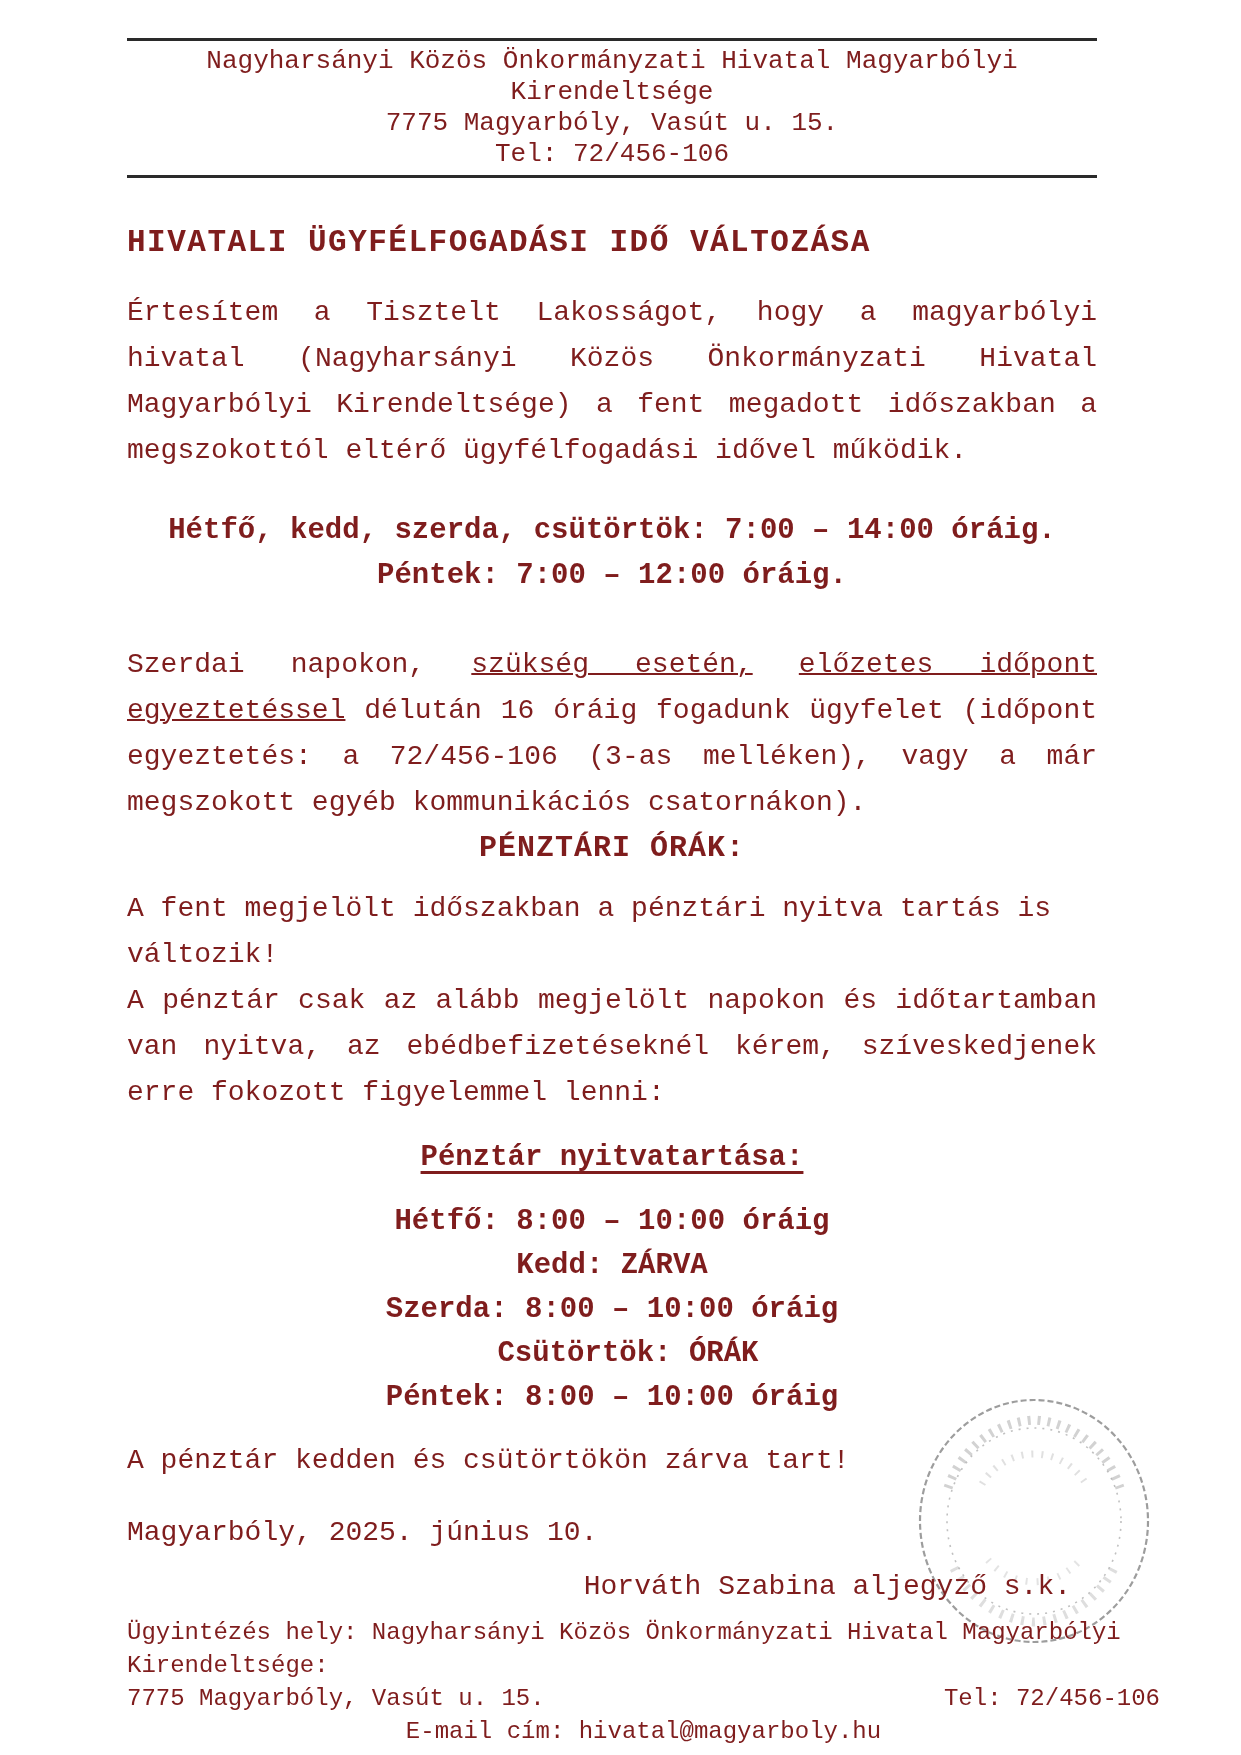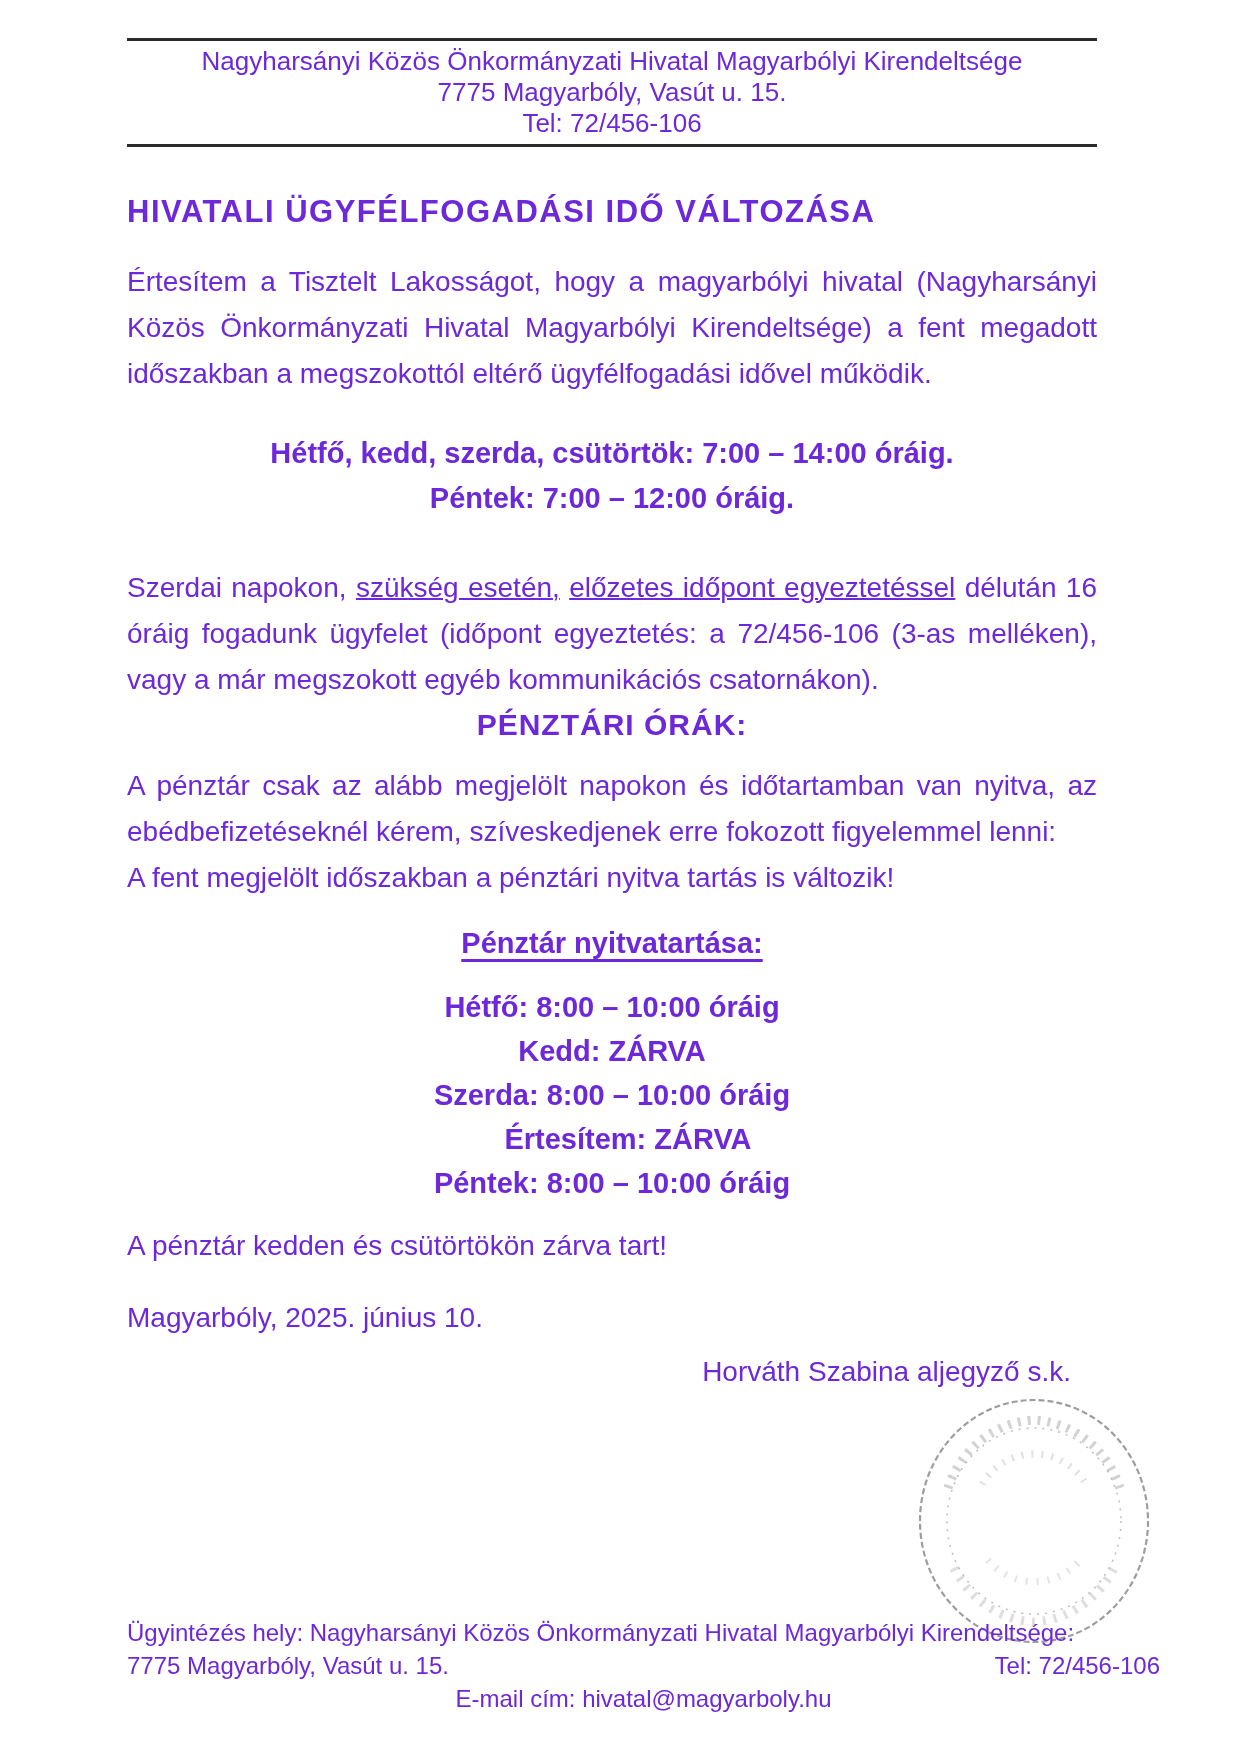--- a/index.html
+++ b/index.html
@@ -1,22 +1,22 @@
 <!DOCTYPE html>
 <html lang="hu"><head>
 <meta charset="utf-8">
 <style>
   html, body { margin: 0; padding: 0; background: #ffffff; }
   .page {
     position: relative;
     width: 1241px;
     height: 1755px;
     background: #ffffff;
-    color: #6d28d9;
-    font-family: Liberation Sans, sans-serif;
+    color: #7f1d1d;
+    font-family: Liberation Mono, monospace;
     overflow: hidden;
   }
   .content { position: relative; z-index: 1; padding: 0 144px 0 127px; }
 
   .rule { border: none; border-top: 3px solid #2a2a2a; margin: 0; }
   .rule-top { margin-top: 38px; }
   .rule-bottom { margin-top: 2px; }
 
   .letterhead { text-align: center; font-size: 26px; line-height: 31px; padding-top: 5px; padding-bottom: 3px; }
 
@@ -111,31 +111,31 @@
 
 
     <div class="bold-center hours-first">Hétfő, kedd, szerda, csütörtök: 7:00 – 14:00 óráig.</div>
     <div class="bold-center">Péntek: 7:00 – 12:00 óráig.</div>
 
     <p class="para wednesday"><span>Szerdai napokon, </span><span class="u">szükség esetén,</span><span> </span><span class="u">előzetes időpont egyeztetéssel</span><span> délután 16 óráig fogadunk ügyfelet (időpont egyeztetés: a 72/456-106 (3-as melléken), vagy a már megszokott egyéb kommunikációs csatornákon).</span></p>
 
     <h2 class="sect sect-tight">PÉNZTÁRI ÓRÁK:</h2>
 
     <div class="cash-notes">
+      <p class="para nj">A fent megjelölt időszakban a pénztári nyitva tartás is változik!</p>
       <p class="para">A pénztár csak az alább megjelölt napokon és időtartamban van nyitva, az ebédbefizetéseknél kérem, szíveskedjenek erre fokozott figyelemmel lenni:</p>
-      <p class="para nj">A fent megjelölt időszakban a pénztári nyitva tartás is változik!</p>
     </div>
 
     <div class="center-u">Pénztár nyitvatartása:</div>
 
     <div class="sched">
       <div class="sched-line">Hétfő: 8:00 – 10:00 óráig</div>
       <div class="sched-line">Kedd: ZÁRVA</div>
       <div class="sched-line">Szerda: 8:00 – 10:00 óráig</div>
-      <div class="sched-line">Értesítem: ZÁRVA</div>
+      <div class="sched-line">Csütörtök: ÓRÁK</div>
       <div class="sched-line">Péntek: 8:00 – 10:00 óráig</div>
     </div>
 
     <p class="para nj closing">A pénztár kedden és csütörtökön zárva tart!</p>
 
     <p class="para nj placedate">Magyarbóly, 2025. június 10.</p>
 
     <div class="signer">Horváth Szabina aljegyző s.k.</div>
 
   </div>

